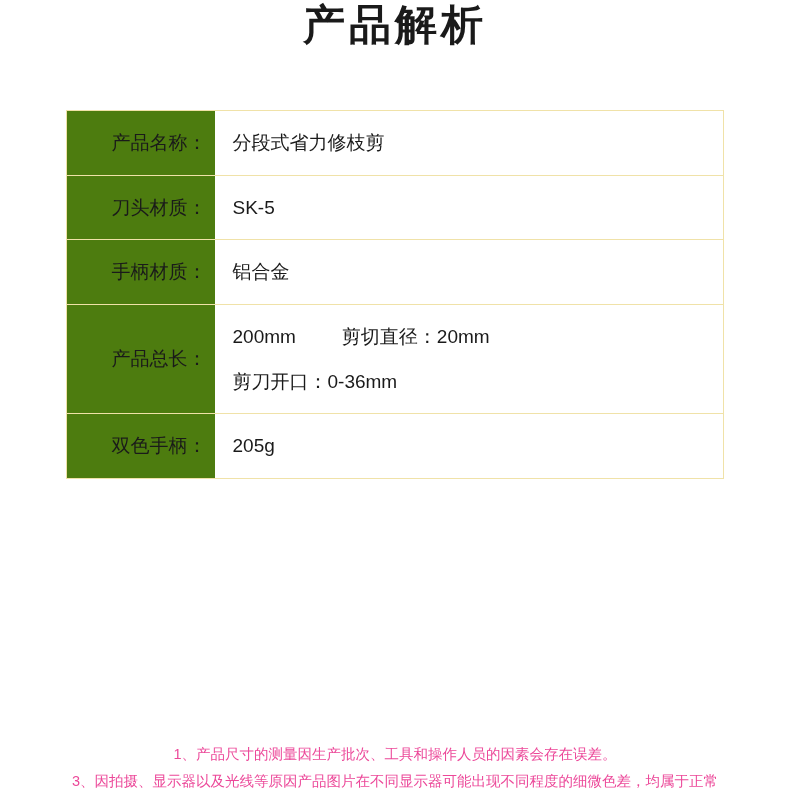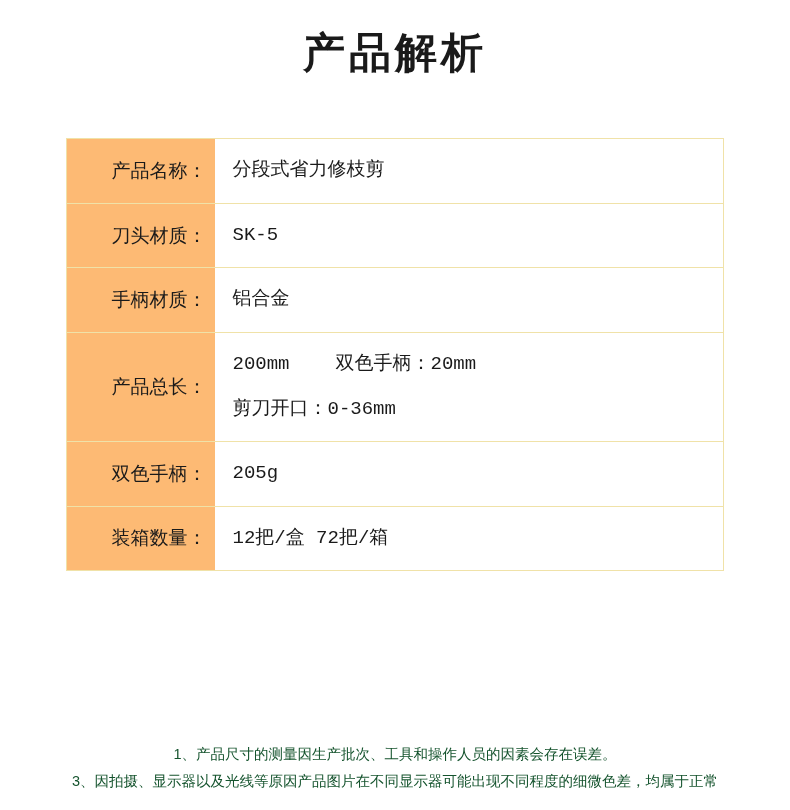--- a/index.html
+++ b/index.html
@@ -19,21 +19,20 @@
     width: 790px;
     height: 810px;
     box-sizing: border-box;
   }
   .title {
     text-align: center;
     font-size: 42px;
     font-weight: bold;
     letter-spacing: 4px;
     color: #1a1a1a;
-    padding-top: 28px;
     padding-bottom: 12px;
     line-height: 1.2;
   }
   .spec-table {
     margin: 48px auto 0 auto;
     width: 658px;
     border: 1px solid #f0e2a8;
     border-collapse: collapse;
     table-layout: fixed;
   }
@@ -42,54 +41,53 @@
   }
   .spec-table tr:last-child {
     border-bottom: none;
   }
   .spec-table td {
     padding: 0;
     vertical-align: middle;
   }
   td.label-cell {
     width: 148px;
-    background: #fdba74;
+    background: #4d7c0f;
     color: #1a1a1a;
     font-size: 19px;
     text-align: right;
     padding: 18px 8px 18px 12px;
     white-space: nowrap;
     box-sizing: border-box;
   }
   td.value-cell {
     background: #ffffff;
     color: #1a1a1a;
     font-size: 19px;
     padding: 18px 12px 18px 18px;
     box-sizing: border-box;
-    font-family: Liberation Mono, monospace;
   }
   .value-line {
     display: block;
     line-height: 1.45;
   }
   .value-line + .value-line {
     margin-top: 17px;
   }
   .inline-gap {
     display: inline-block;
     width: 46px;
   }
   .notes {
     position: absolute;
     left: 0;
     right: 0;
     bottom: 14px;
     text-align: center;
-    color: #14532d;
+    color: #ec4899;
     font-size: 14.5px;
     line-height: 1.9;
     padding: 0 40px;
     box-sizing: border-box;
   }
   .note-line {
     display: block;
   }
 </style>
 </head>
@@ -115,34 +113,28 @@
       </tr>
       <tr>
         <td class="label-cell">手柄材质：</td>
         <td class="value-cell">
           <span class="value-line">铝合金</span>
         </td>
       </tr>
       <tr>
         <td class="label-cell">产品总长：</td>
         <td class="value-cell">
-          <span class="value-line"><span>200mm</span><span class="inline-gap"></span><span>双色手柄：20mm</span></span>
+          <span class="value-line"><span>200mm</span><span class="inline-gap"></span><span>剪切直径：20mm</span></span>
           <span class="value-line">剪刀开口：0-36mm</span>
         </td>
       </tr>
       <tr>
         <td class="label-cell">双色手柄：</td>
         <td class="value-cell">
           <span class="value-line">205g</span>
-        </td>
-      </tr>
-      <tr>
-        <td class="label-cell">装箱数量：</td>
-        <td class="value-cell">
-          <span class="value-line">12把/盒  72把/箱</span>
         </td>
       </tr>
     </tbody>
   </table>
 
   <div class="notes">
     <span class="note-line">1、产品尺寸的测量因生产批次、工具和操作人员的因素会存在误差。</span>
     <span class="note-line">3、因拍摄、显示器以及光线等原因产品图片在不同显示器可能出现不同程度的细微色差，均属于正常</span>
   </div>
 

